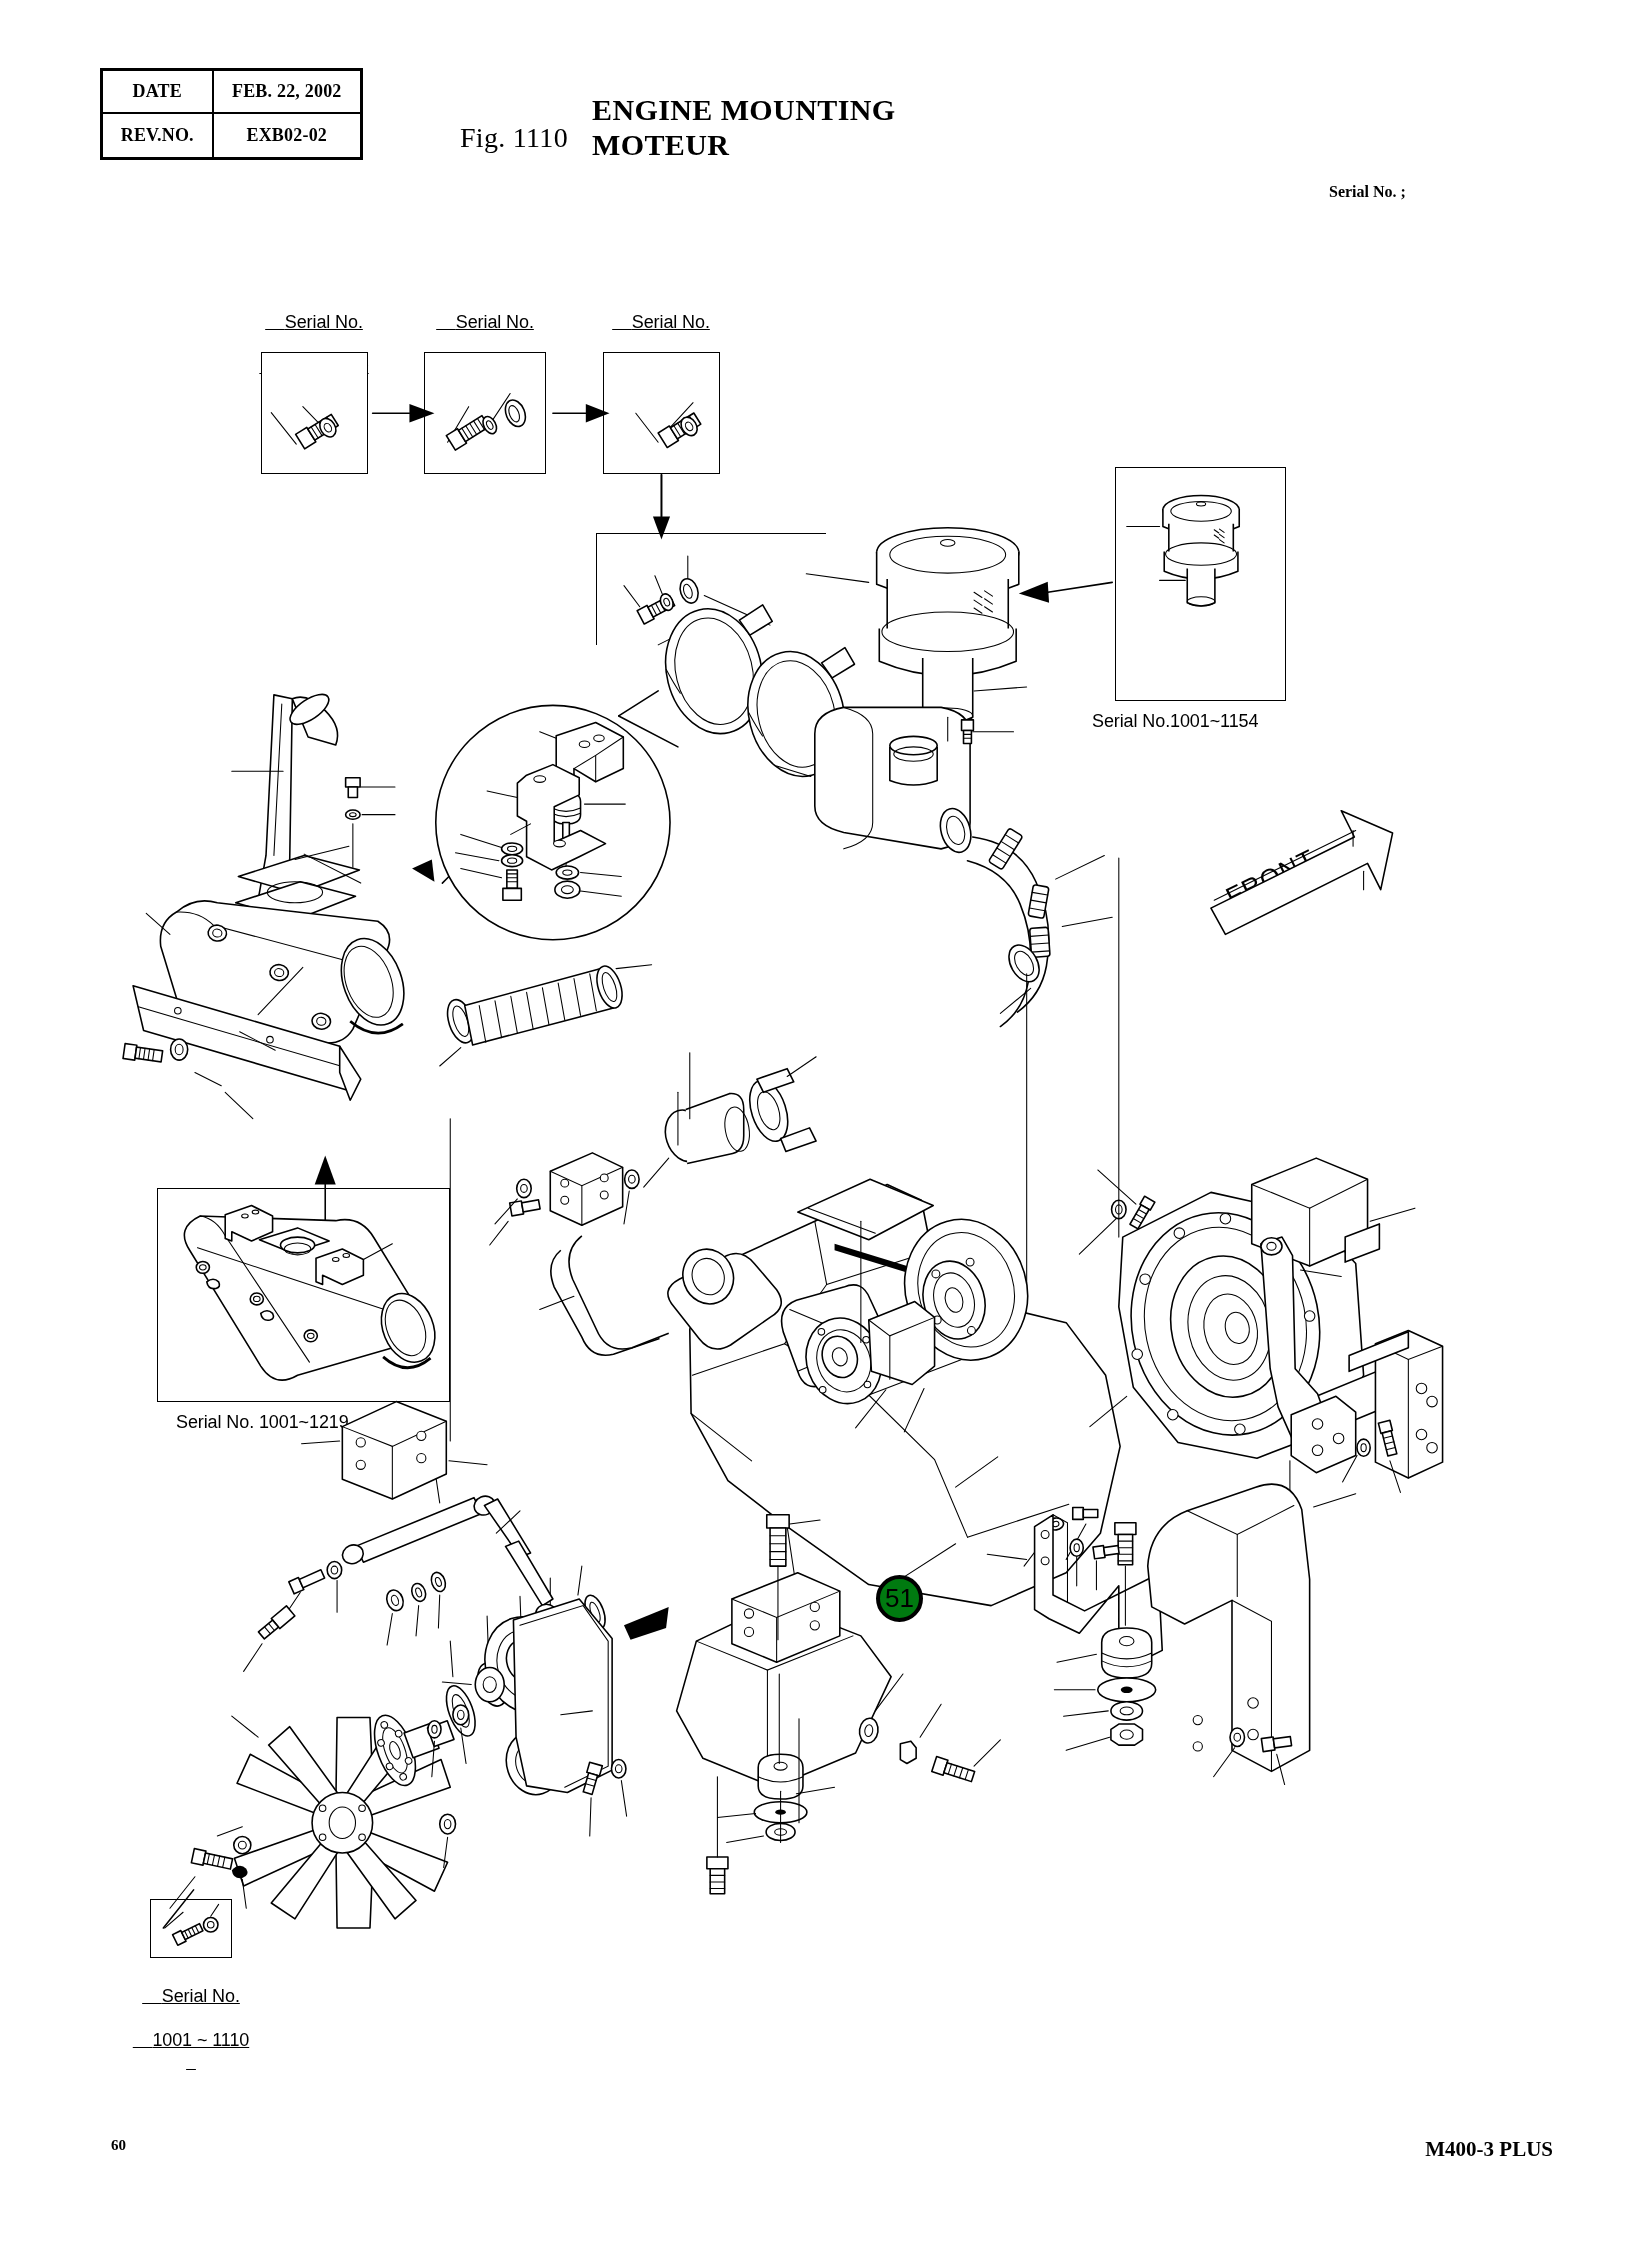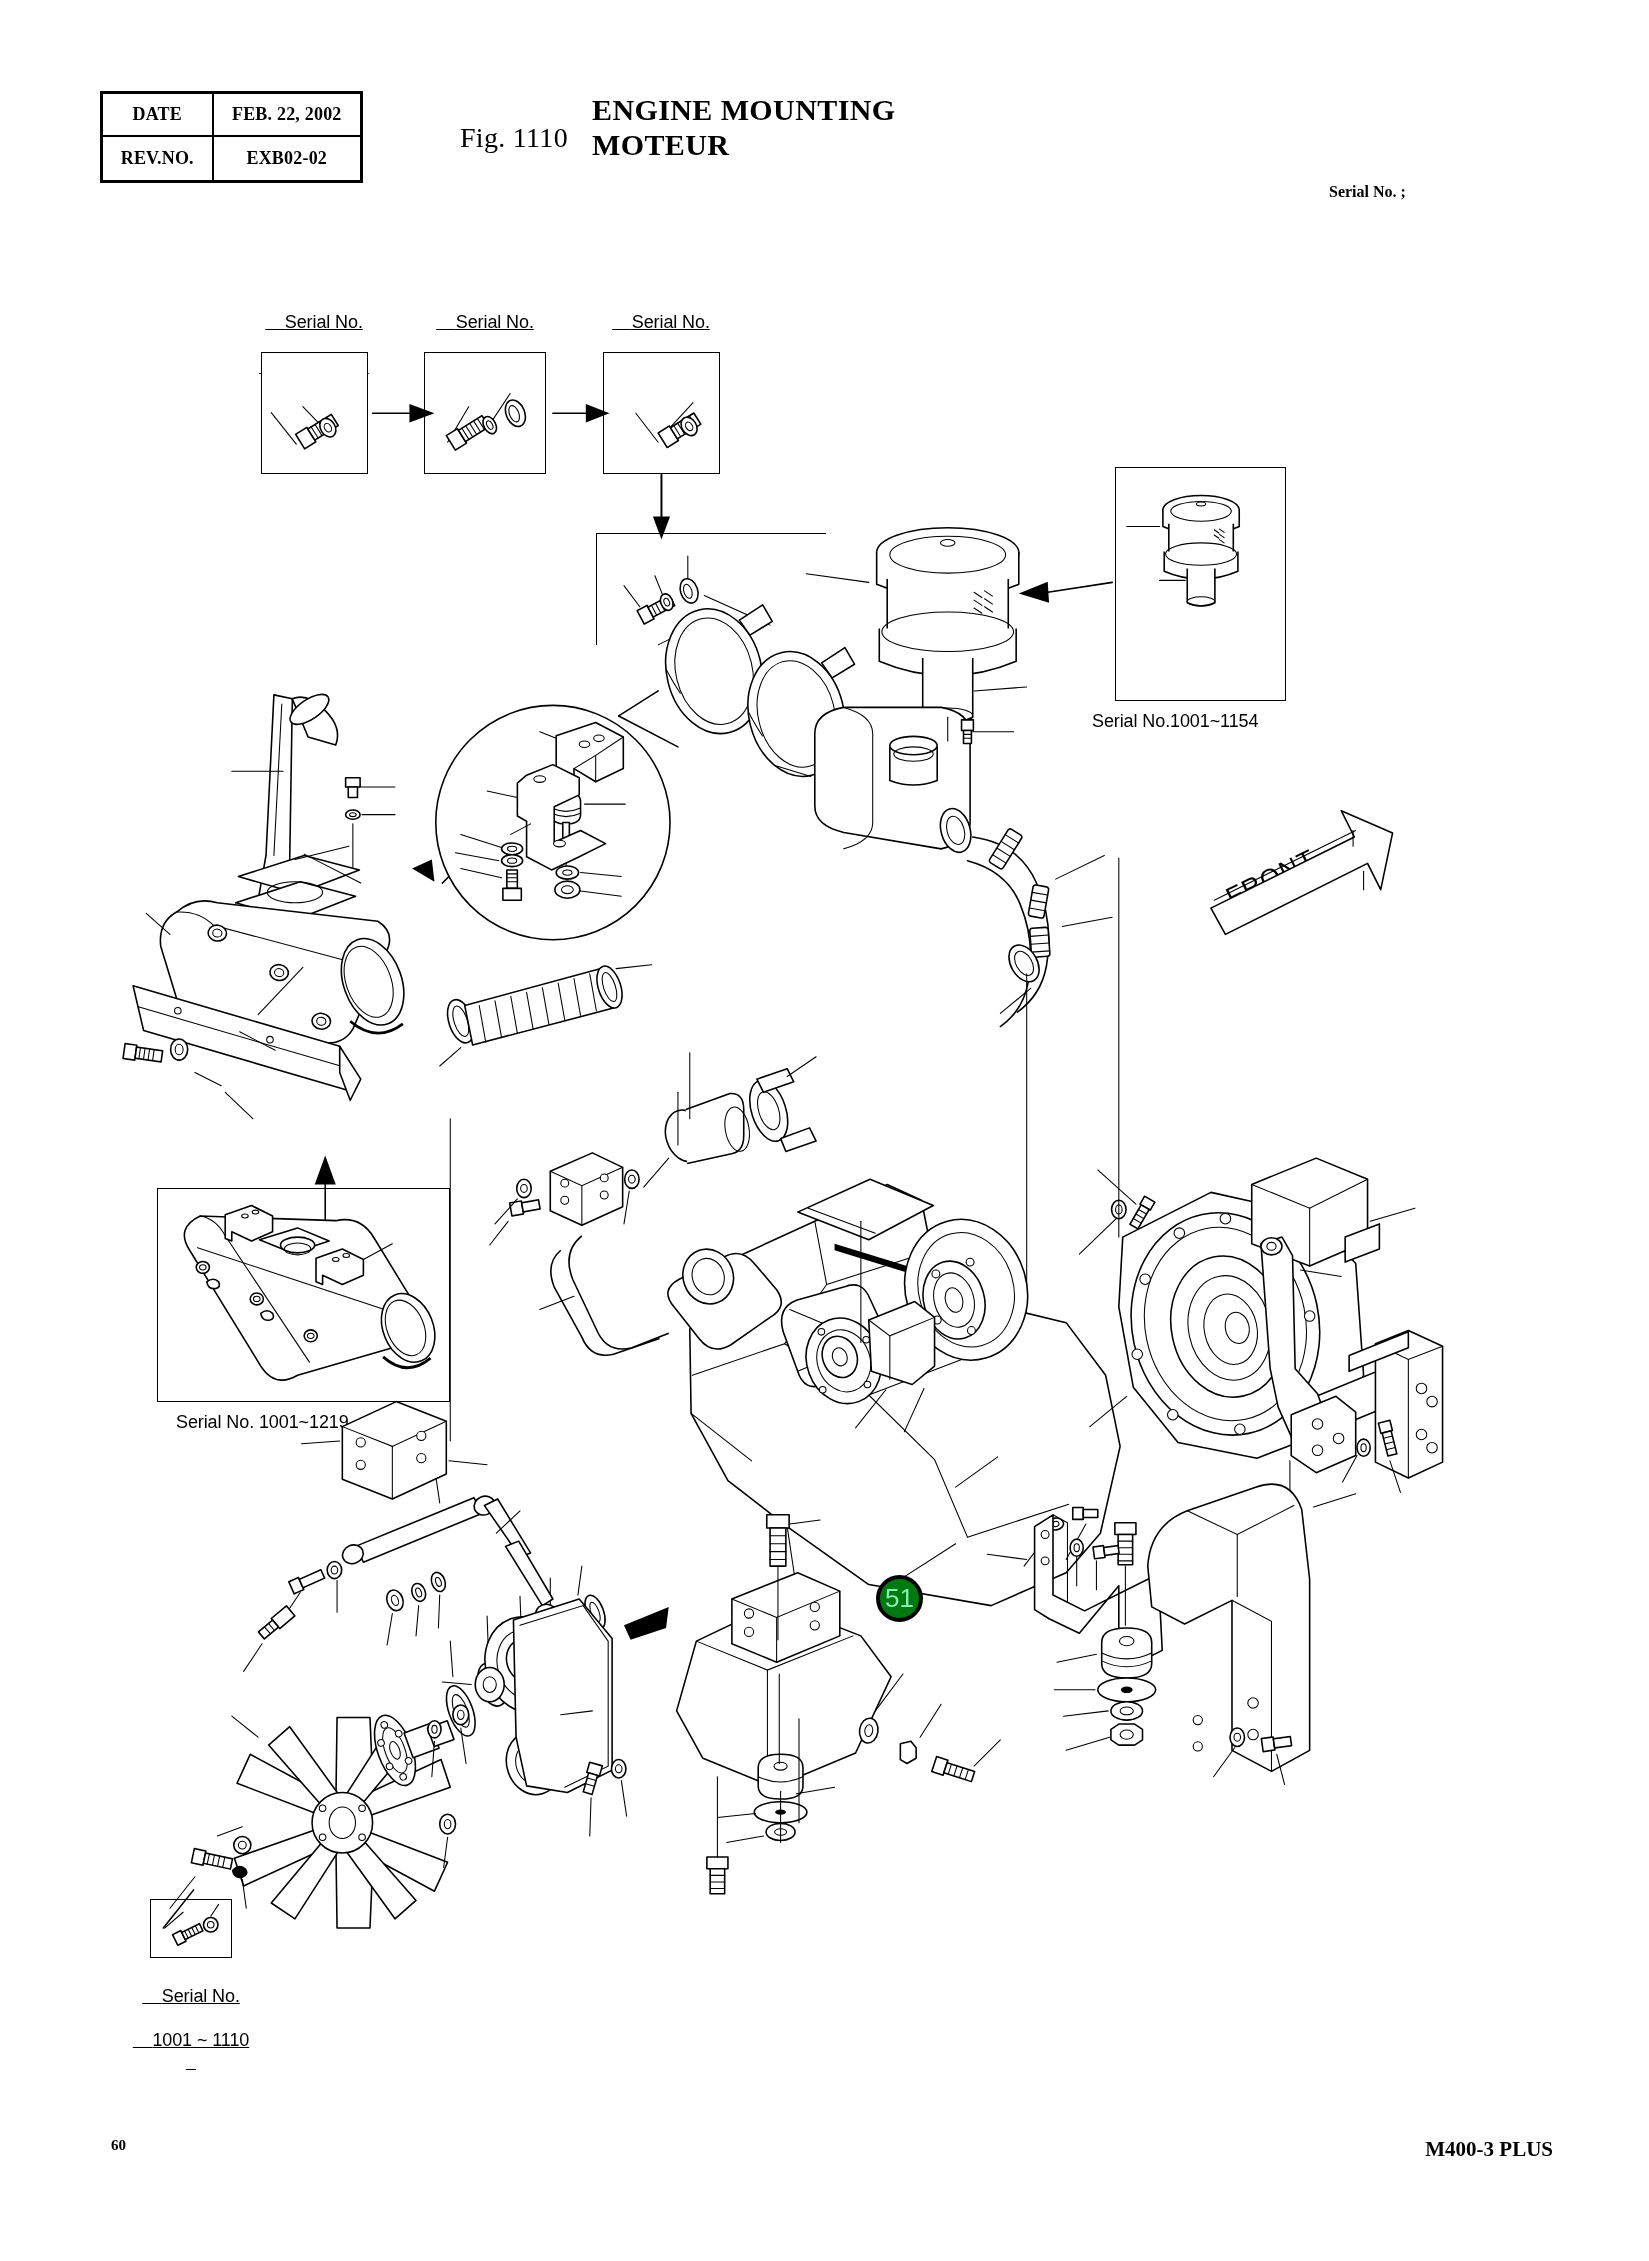--- a/index.html
+++ b/index.html
@@ -5,21 +5,21 @@
 <style>
   html,body{margin:0;padding:0;background:#ffffff;}
   body{
     width:1650px;height:2261px;position:relative;overflow:hidden;
     font-family:"Liberation Sans", sans-serif;color:#000;
   }
   .page{position:absolute;inset:0;background:#fff;}
 
   
   .rev-table{
-    position:absolute;left:100px;top:91px;width:263px;height:92px;
+    position:absolute;left:100px;top:68px;width:263px;height:92px;
     border:3.3px solid #000;box-sizing:border-box;
   }
   .rev-row{display:flex;height:50%;box-sizing:border-box;}
   .rev-row.top{border-bottom:2px solid #000;}
   .rev-cell{
     display:flex;align-items:center;justify-content:center;
     font-family:"Liberation Serif", serif;font-weight:bold;
     font-size:18px;letter-spacing:0.2px;box-sizing:border-box;
   }
   .rev-cell.k{width:43%;border-right:2px solid #000;}
@@ -1112,19 +1112,19 @@
       <line class="sT" x1="1452" y1="2260" x2="1516" y2="2214"></line>
     </g>
 
     <g>
       <polygon class="fB" points="948,2470 1016,2442 1012,2474 958,2492"></polygon>
     </g>
 
     <line class="sT" x1="1362" y1="2404" x2="1452" y2="2346"></line>
   </svg>
 
-  <div class="callout" id="callout-51" style="left: 876px; top: 1575px; width: 47px; height: 47px; border: 4.6px solid rgb(0, 0, 0); background: rgb(0, 122, 16); color: #86efac;">51</div>
+  <div class="callout" id="callout-51" style="left: 876px; top: 1575px; width: 47px; height: 47px; border: 4.6px solid rgb(0, 0, 0); background: rgb(0, 122, 16); color: #000000;">51</div>
 
   <div class="pg-num">60</div>
   <div class="model">M400-3 PLUS</div>
 
 </div>
 
 
 </body></html>

